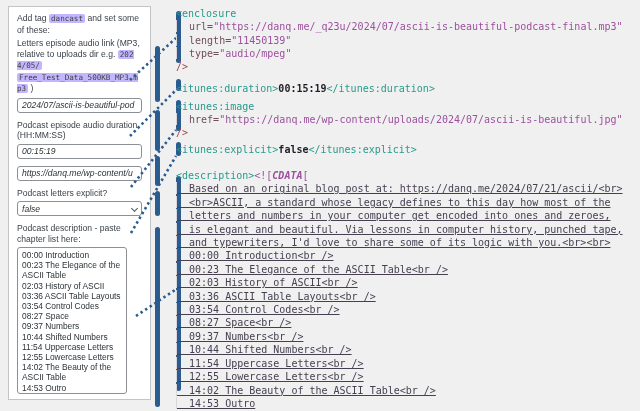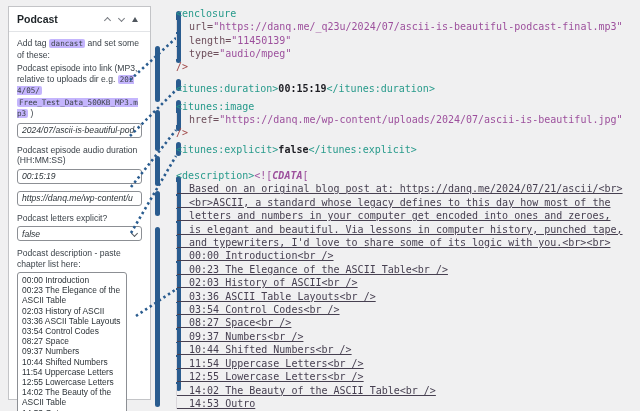--- a/index.html
+++ b/index.html
@@ -50,36 +50,24 @@
   .tok-bold  { color:#1e1e24; font-weight:bold; }
   .tok-cdp   { color:#9c4f9c; }
   .tok-cdk   { color:#9c4f9c; font-style:italic; font-weight:bold; }
   .tok-guide { display:inline-block; width:0; height:12px; border-left:1px solid #d9d6db;
                vertical-align:-2px; }
 </style>
 </head>
 <body>
 
 <div class="panel">
-  <div class="panel-header">
-    <span class="panel-title">Podcast</span>
-    <span class="hbtn">
-        <span class="chev up"></span>
-      </span>
-    <span class="hbtn">
-        <span class="chev down"></span>
-      </span>
-    <span class="hbtn">
-        <span class="tri-up"></span>
-      </span>
-  </div>
   <div class="panel-body">
     <p class="help"><span>Add tag </span><span class="code-chip">dancast</span><span> and set some of these:</span></p>
 
-    <p class="field-label"><span>Podcast episode into link (MP3, relative to uploads dir e.g. </span><span class="code-chip">2024/05/</span><br><span class="code-chip">Free_Test_Data_500KB_MP3.mp3</span><span> )</span></p>
+    <p class="field-label"><span>Letters episode audio link (MP3, relative to uploads dir e.g. </span><span class="code-chip">2024/05/</span><br><span class="code-chip">Free_Test_Data_500KB_MP3.mp3</span><span> )</span></p>
     <input class="wp-input" type="text" value="2024/07/ascii-is-beautiful-pod" style="">
 
     <p class="field-label">Podcast episode audio duration (HH:MM:SS)</p>
     <input class="wp-input" type="text" value="00:15:19" style="">
 
     <input class="wp-input" type="text" value="https://danq.me/wp-content/u" style="">
 
     <p class="field-label">Podcast letters explicit?</p>
     <div class="select-wrap">
       <input class="wp-input" type="text" readonly="" value="false" style="">

